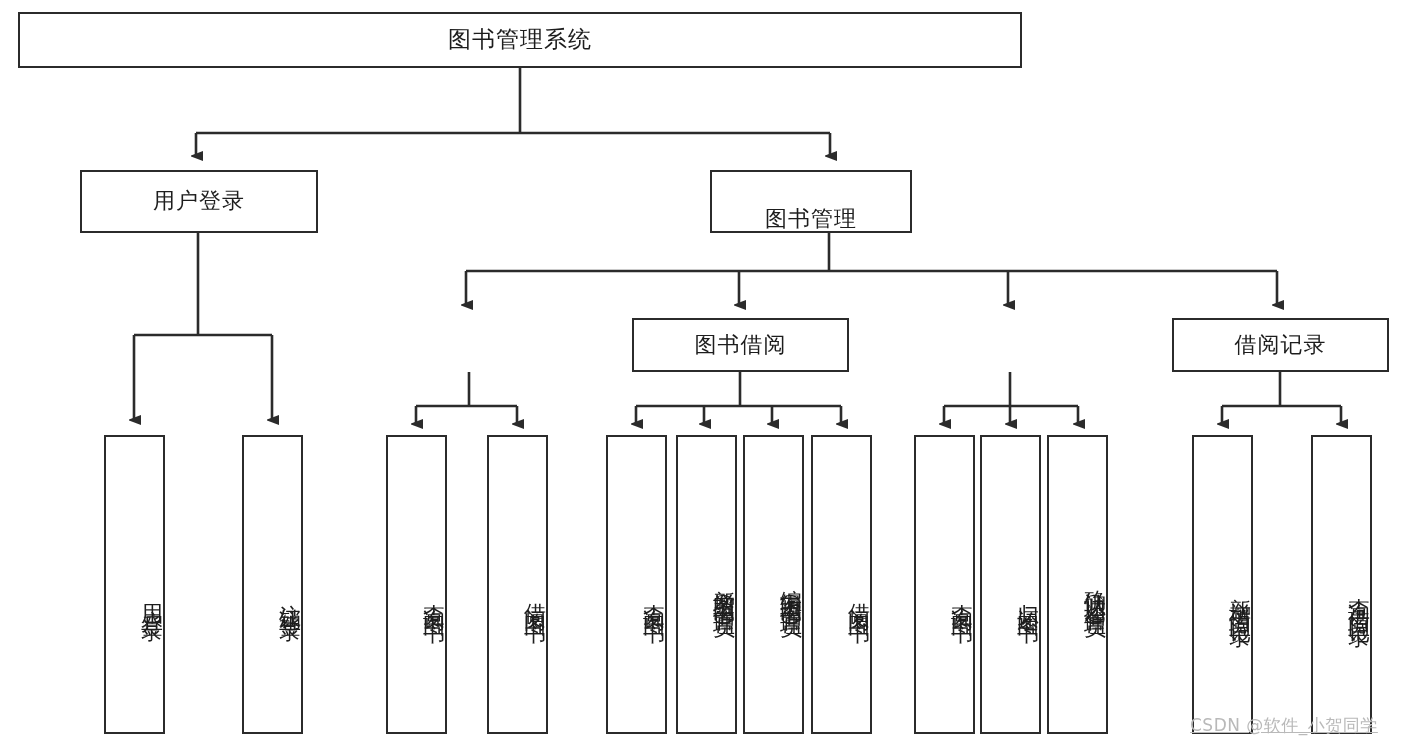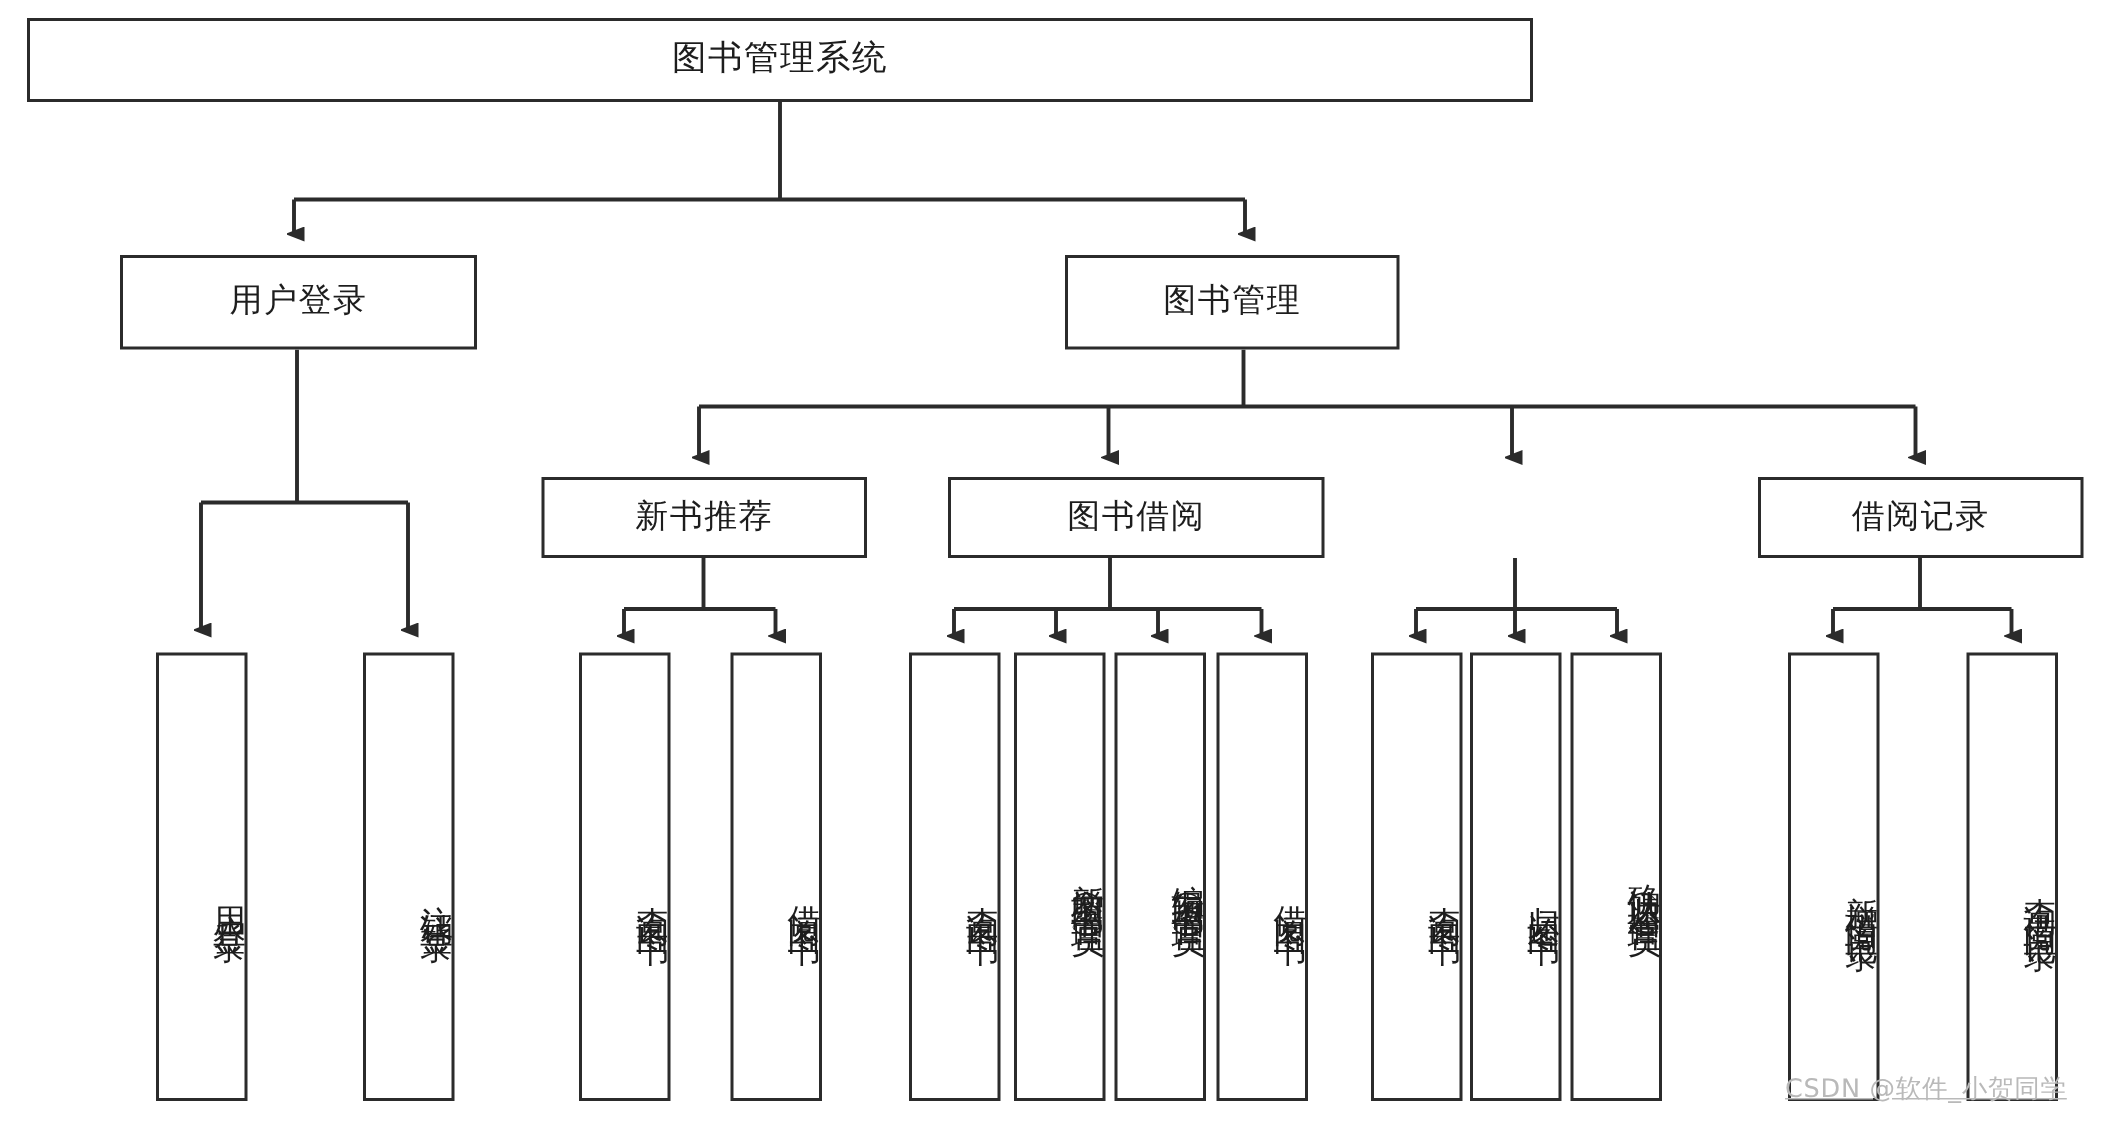--- a/index.html
+++ b/index.html
@@ -128,28 +128,25 @@
     </g>
   </svg>
 
   <div class="node h root" style="left:18px; top:12px; width:1004px; height:56px;">
     <span>图书管理系统</span>
   </div>
 
   <div class="node h" style="left:80px; top:170px; width:238px; height:63px;">
     <span>用户登录</span>
   </div>
-  <div class="node h" style="left:710px; top:170px; width:223px; height:63px;">
+  <div class="node h" style="left:710px; top:170px; width:202px; height:63px;align-items:flex-end;">
     <span>图书管理</span>
   </div>
 
-  <div class="node h" style="left:361px; top:318px; width:217px; height:54px;">
-    <span>新书推荐</span>
-  </div>
-  <div class="node h" style="left:632px; top:318px; width:251px; height:54px;">
+  <div class="node h" style="left:632px; top:318px; width:217px; height:54px;font-family:Liberation Serif, serif;">
     <span>图书借阅</span>
   </div>
   <div class="node h" style="left:1172px; top:318px; width:217px; height:54px;">
     <span>借阅记录</span>
   </div>
 
   <div class="node v" style="left:104px; top:435px; width:61px; height:299px;">
     <span>用户登录</span>
   </div>
   <div class="node v" style="left:242px; top:435px; width:61px; height:299px;">

